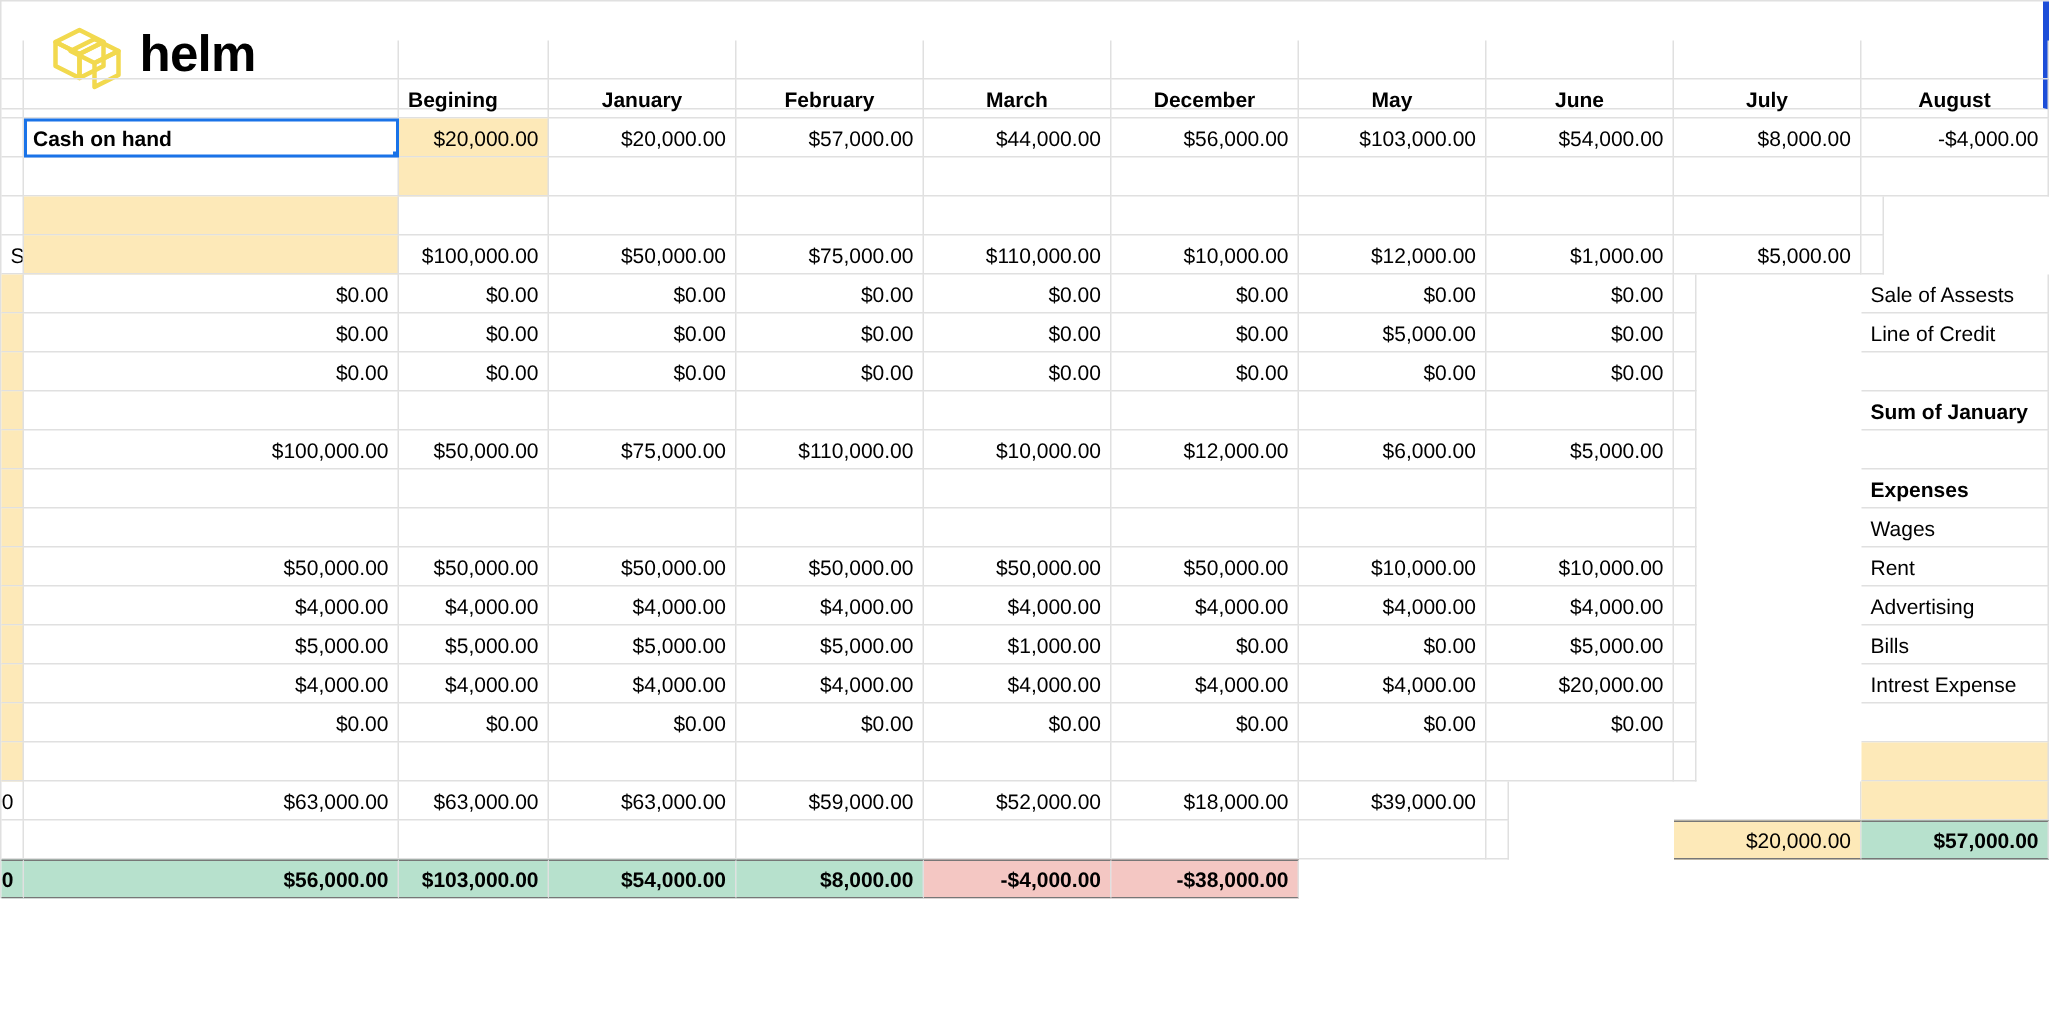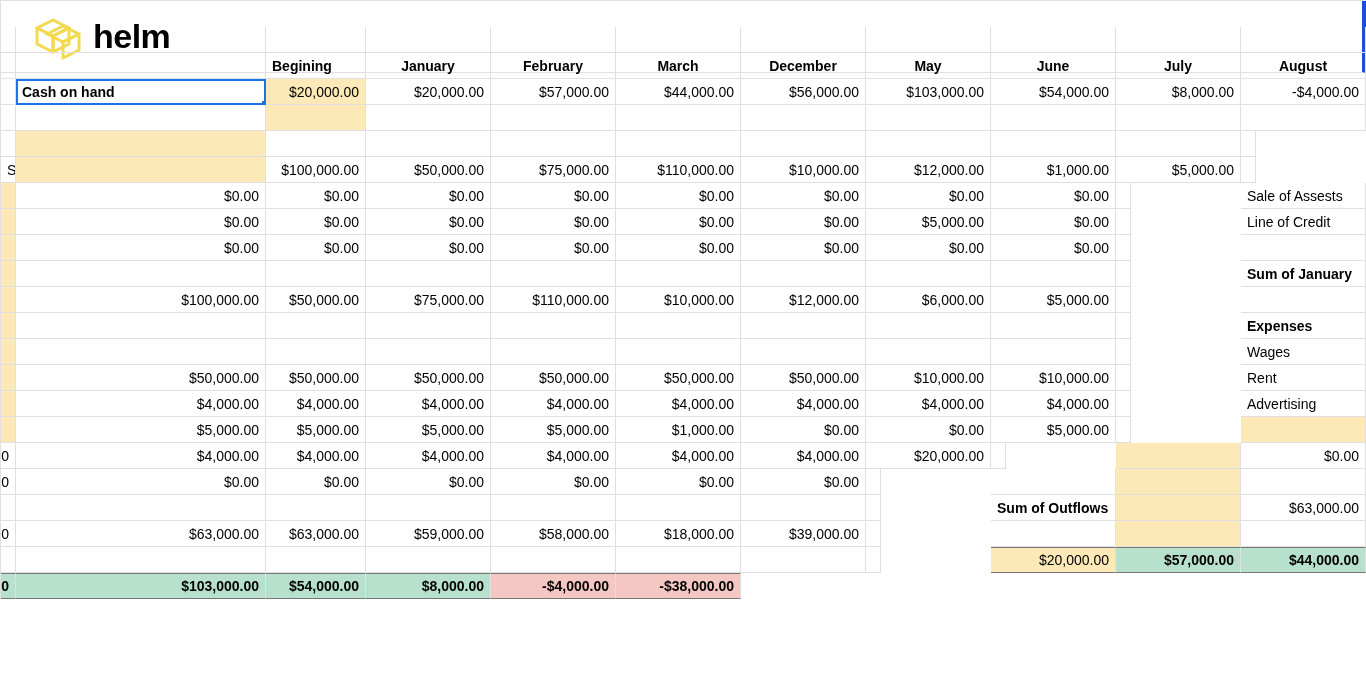--- a/index.html
+++ b/index.html
@@ -262,62 +262,63 @@
   <div class="cell num">$5,000.00</div>
   <div class="cell num">$5,000.00</div>
   <div class="cell num">$5,000.00</div>
   <div class="cell num">$5,000.00</div>
   <div class="cell num">$1,000.00</div>
   <div class="cell num">$0.00</div>
   <div class="cell num">$0.00</div>
   <div class="cell num">$5,000.00</div>
 
   <div class="cell gutter"></div>
+  <div class="cell">Bills</div>
   <div class="cell hl-col"></div>
   <div class="cell num">$4,000.00</div>
   <div class="cell num">$4,000.00</div>
   <div class="cell num">$4,000.00</div>
   <div class="cell num">$4,000.00</div>
   <div class="cell num">$4,000.00</div>
   <div class="cell num">$4,000.00</div>
   <div class="cell num">$4,000.00</div>
   <div class="cell num">$20,000.00</div>
 
   <div class="cell gutter"></div>
-  <div class="cell hl-col"></div>
-  <div class="cell num">$0.00</div>
-  <div class="cell num">$0.00</div>
-  <div class="cell num">$0.00</div>
-  <div class="cell num">$0.00</div>
-  <div class="cell num">$0.00</div>
-  <div class="cell num">$0.00</div>
-  <div class="cell num">$0.00</div>
-  <div class="cell num">$0.00</div>
-
-  <div class="cell gutter"></div>
-  <div class="cell"></div>
-  <div class="cell hl-col"></div>
-  <div class="cell"></div>
-    <div class="cell"></div>
-    <div class="cell"></div>
-    <div class="cell"></div>
-    <div class="cell"></div>
-    <div class="cell"></div>
-    <div class="cell"></div>
-    <div class="cell"></div>
-
-  <div class="cell gutter"></div>
-  <div class="cell bold">Sum of Outflows</div>
+  <div class="cell">Intrest Expense</div>
+  <div class="cell hl-col"></div>
+  <div class="cell num">$0.00</div>
+  <div class="cell num">$0.00</div>
+  <div class="cell num">$0.00</div>
+  <div class="cell num">$0.00</div>
+  <div class="cell num">$0.00</div>
+  <div class="cell num">$0.00</div>
+  <div class="cell num">$0.00</div>
+  <div class="cell num">$0.00</div>
+
+  <div class="cell gutter"></div>
+  <div class="cell"></div>
+  <div class="cell hl-col"></div>
+  <div class="cell"></div>
+    <div class="cell"></div>
+    <div class="cell"></div>
+    <div class="cell"></div>
+    <div class="cell"></div>
+    <div class="cell"></div>
+    <div class="cell"></div>
+    <div class="cell"></div>
+
+  <div class="cell gutter"></div>
   <div class="cell hl-col"></div>
   <div class="cell num">$63,000.00</div>
   <div class="cell num">$63,000.00</div>
   <div class="cell num">$63,000.00</div>
   <div class="cell num">$63,000.00</div>
   <div class="cell num">$59,000.00</div>
-  <div class="cell num">$58,000.00</div>
+  <div class="cell num">$52,000.00</div>
   <div class="cell num">$18,000.00</div>
   <div class="cell num">$39,000.00</div>
 
   <div class="cell gutter"></div>
   <div class="cell"></div>
   <div class="cell hl-col"></div>
   <div class="cell"></div>
     <div class="cell"></div>
     <div class="cell"></div>
     <div class="cell"></div>

